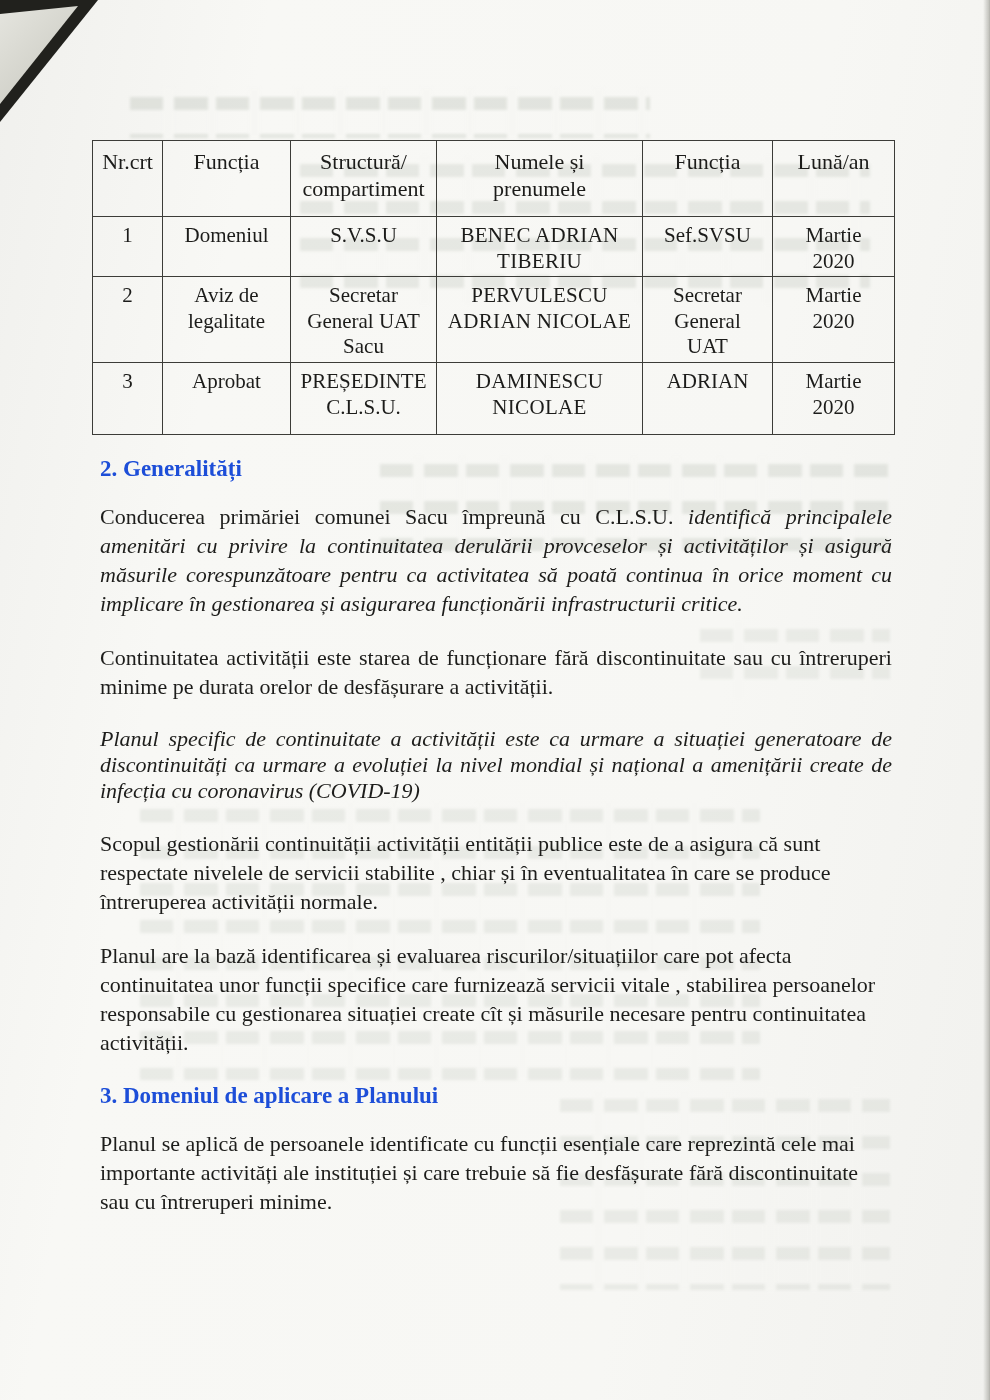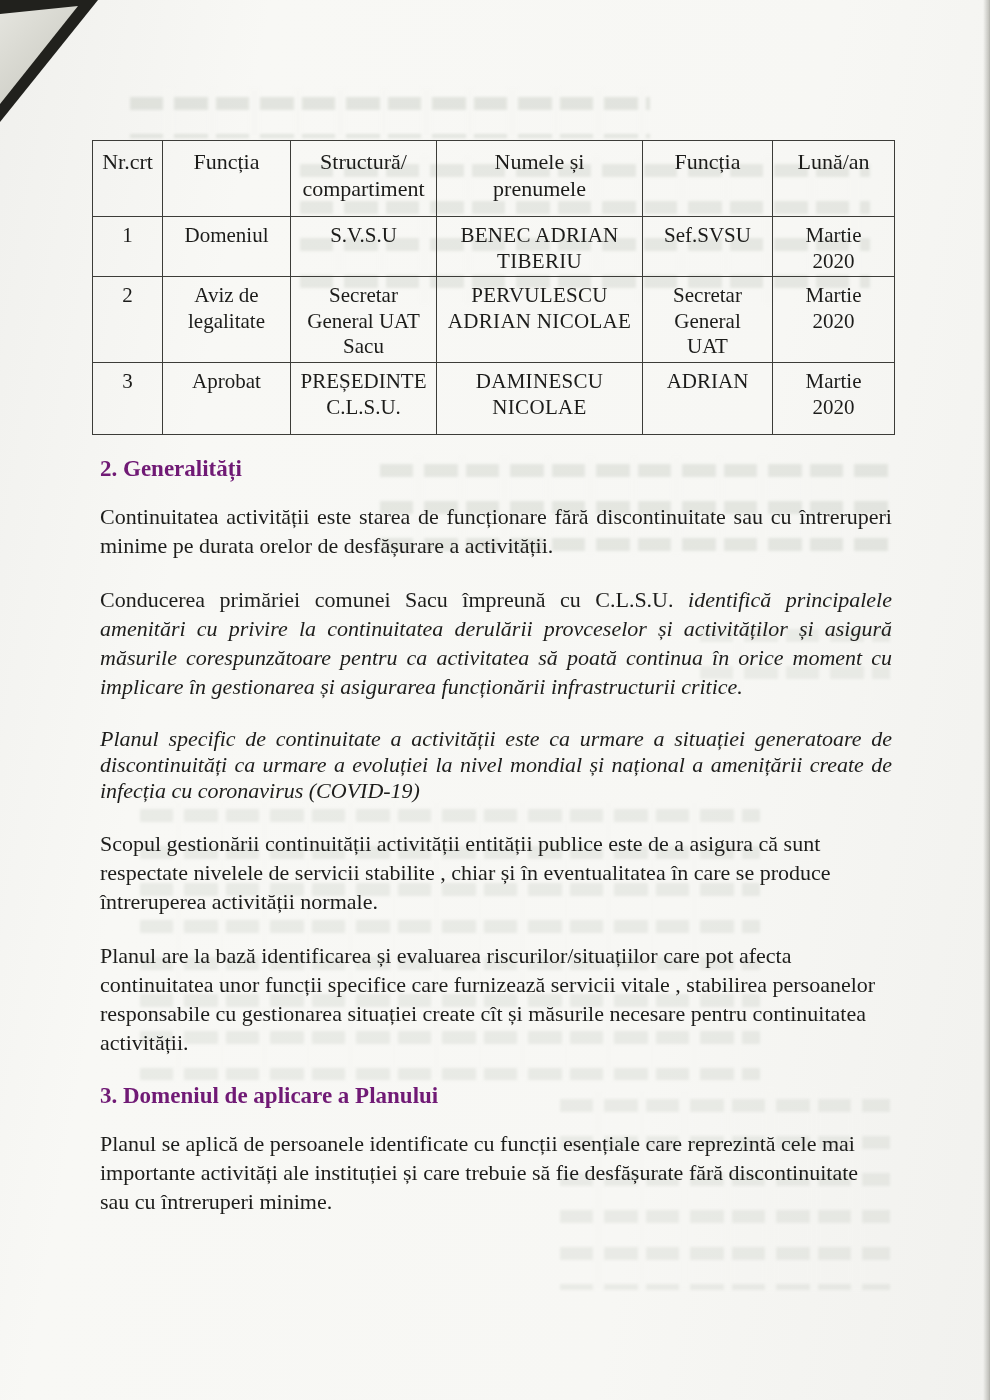--- a/index.html
+++ b/index.html
@@ -50,21 +50,21 @@
   tr.hdr{height:76px;}
   tr.r1{height:54px;}
   tr.r2{height:80px;}
   tr.r3{height:72px;}
   td.name{font-size:20px;letter-spacing:.3px;}
   
   .doc{
     position:absolute;left:100px;top:415px;width:792px;
   }
   .doc h2{
-    font-size:23px;font-weight:bold;color:#701a75;
+    font-size:23px;font-weight:bold;color:#1d4ed8;
     margin:8px 0 20px 0;line-height:27px;
   }
   .doc h2.first{margin-top:40px;}
   .doc h2.sp{margin-top:26px;}
   .doc p{
     font-size:22px;line-height:29px;margin:0 0 25px 0;
   }
   .just{text-align:justify;}
   .ital{font-style:italic;}
   .p2{line-height:28px;}
@@ -139,23 +139,23 @@
       <td>Martie
 2020</td>
     </tr>
   </tbody>
 </table>
 
 <div class="doc">
 
   <h2 class="first">2. Generalități</h2>
 
+  <p class="just p2"><span>Conducerea primăriei comunei Sacu împreună cu C.L.S.U. </span><span class="ital">identifică principalele amenitări cu privire la continuitatea derulării provceselor și activităților și asigură măsurile corespunzătoare pentru ca activitatea să poată continua în orice moment cu implicare în gestionarea și asigurarea funcționării infrastructurii critice.</span></p>
+
   <p class="just">Continuitatea activității este starea de funcționare fără discontinuitate sau cu întreruperi minime pe durata orelor de desfășurare a activității.</p>
-
-  <p class="just p2"><span>Conducerea primăriei comunei Sacu împreună cu C.L.S.U. </span><span class="ital">identifică principalele amenitări cu privire la continuitatea derulării provceselor și activităților și asigură măsurile corespunzătoare pentru ca activitatea să poată continua în orice moment cu implicare în gestionarea și asigurarea funcționării infrastructurii critice.</span></p>
 
   <p class="just ital" style="line-height:26px;">Planul specific de continuitate a activității este ca urmare a situației generatoare de discontinuități ca urmare a evoluției la nivel mondial și național a amenițării create de infecția cu coronavirus (COVID-19)</p>
 
 
   <p>Scopul gestionării continuității activității entității publice este de a asigura că sunt respectate nivelele de servicii stabilite , chiar și în eventualitatea în care se produce întreruperea activității normale.</p>
 
   <p>Planul are la bază identificarea și evaluarea riscurilor/situațiilor care pot afecta continuitatea unor funcții specifice care furnizează servicii vitale , stabilirea persoanelor responsabile cu gestionarea situației create cît și măsurile necesare pentru continuitatea activității.</p>
 
   <h2>3. Domeniul de aplicare a Planului</h2>
 

